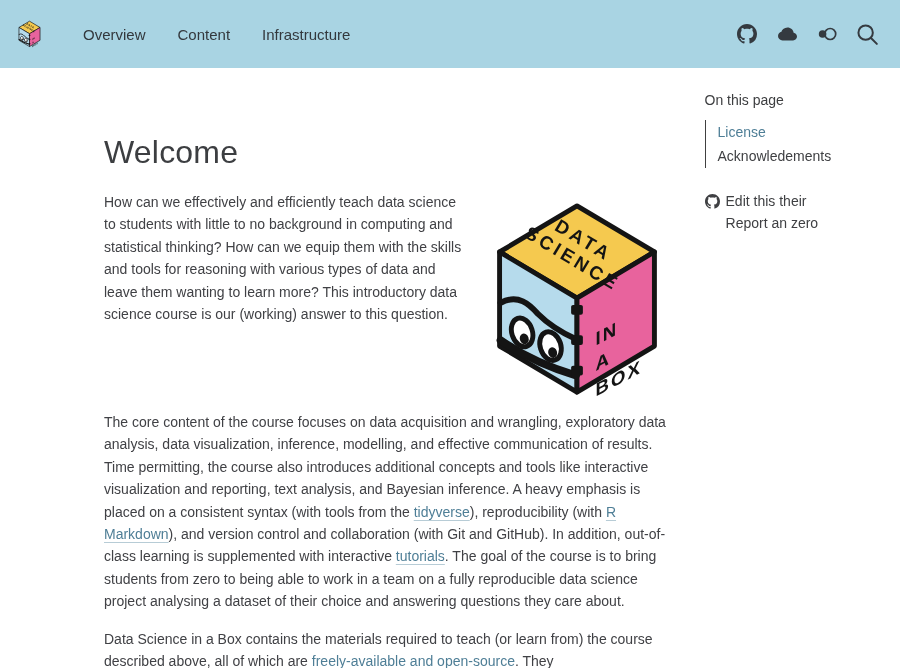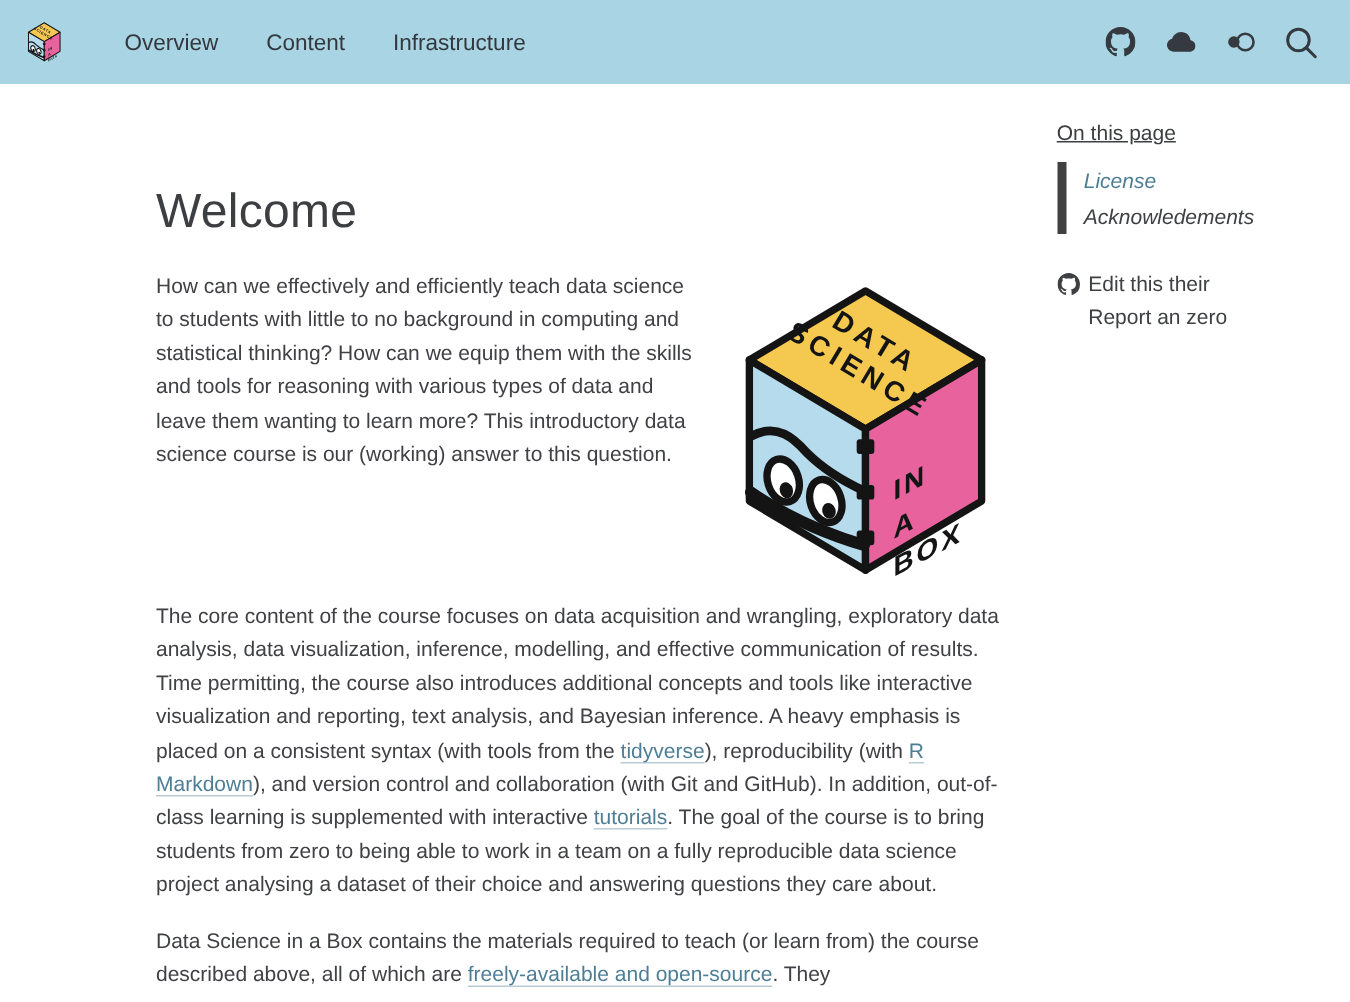--- a/index.html
+++ b/index.html
@@ -1,20 +1,20 @@
 <!DOCTYPE html>
 <html><head>
 <meta charset="utf-8">
 <style>
   * { margin:0; padding:0; box-sizing:border-box; }
   html,body { width:900px; height:668px; overflow:hidden; background:#fff;
     font-family:"Liberation Sans","DejaVu Sans",sans-serif; color:#404145; }
 
   
-  .navbar { height:56px; background:#A9D4E3; display:flex; align-items:center;
+  .navbar { height:68px; background:#A9D4E3; display:flex; align-items:center;
     padding:0 18px 0 16px; }
   .brand { display:flex; align-items:center; margin-right:24px; cursor:pointer; }
   .nav-links { display:flex; align-items:center; gap:0; }
   .nav-links a { text-decoration:none; color:#33383d; font-size:15px;
     padding:8px 16px; white-space:nowrap; }
   .nav-spacer { flex:1; }
   .nav-icons { display:flex; align-items:center; gap:10px; }
   .icon-btn { display:flex; align-items:center; justify-content:center;
     width:30px; height:30px; cursor:pointer; }
 
@@ -27,22 +27,22 @@
   h1 { font-size:32px; font-weight:500; color:#3c3e41; letter-spacing:.2px;
     margin-bottom:20px;margin-top:40px; }
   .article p { font-size:14px; line-height:22.4px; margin-bottom:15px;
     color:#404145; }
   .inline-link { color:#4E7E96; text-decoration:underline;
     text-decoration-color:#b7ccd6; text-underline-offset:3px; cursor:pointer; }
   .cube-figure { float:right; width:196px; height:206px; margin:6px 0 8px 16px; }
   .intro::after { content:""; display:block; clear:both; }
 
   
-  .toc-title { color:#3d3e40; margin-bottom:12px;text-decoration:underline; }
-  .toc-list { list-style:none; border-left:6px solid #404040;font-style:italic; }
+  .toc-title { color:#3d3e40; margin-bottom:12px; }
+  .toc-list { list-style:none; border-left:1px solid #404040; }
   .toc-list a { display:block; padding:4px 0 4px 12px; text-decoration:none;
     color:#3f4043; }
   .toc-list a.active { color:#4E7E96; }
   .toc-actions { margin-top:22px; }
   .toc-action { display:flex; align-items:center; gap:6px; padding:3px 0;
     color:#3f4043; cursor:pointer; }
   .toc-action .spacer-icon { width:15px; }
 </style>
 </head>
 <body>

